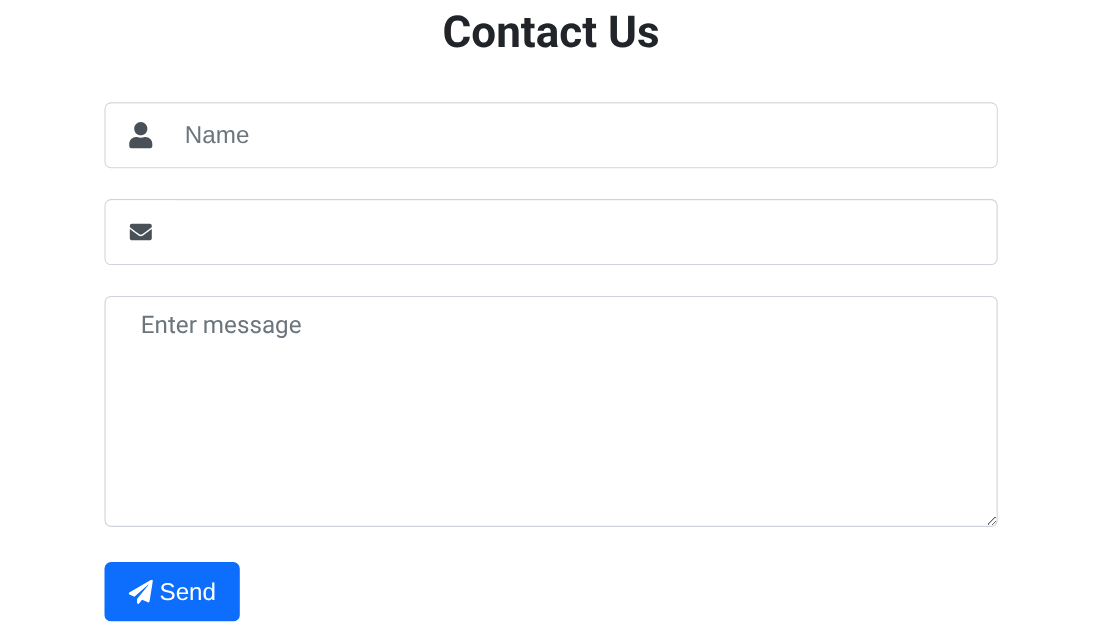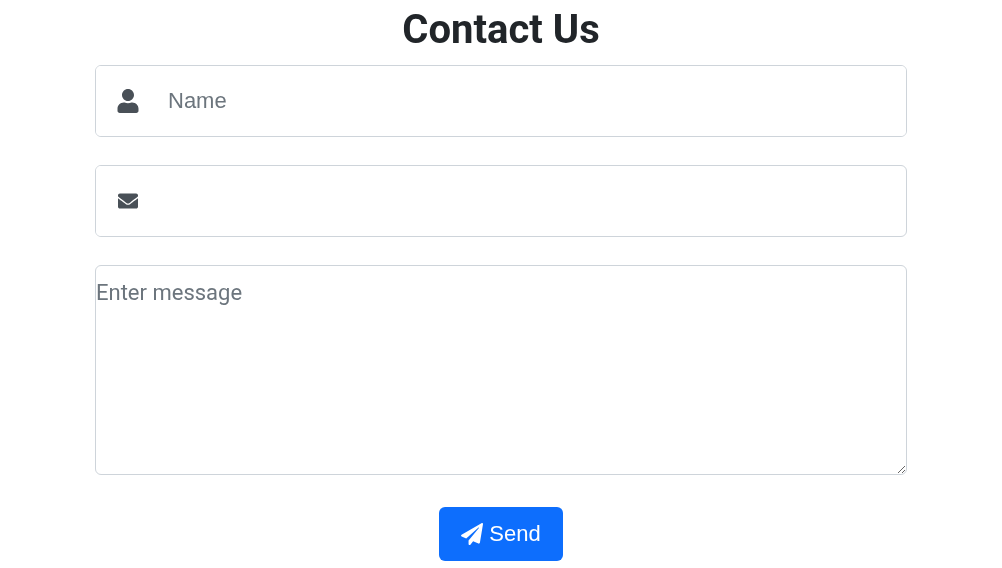--- a/index.html
+++ b/index.html
@@ -16,31 +16,31 @@
       max-width: 820px;
       margin: 0 auto;
       padding: 0 4px;
     }
     .title {
       text-align: center;
       font-size: 40px;
       font-weight: 700;
       color: #212529;
       margin-top: 6px;
-      margin-bottom: 12px;
+      margin-bottom: 40px;
     }
     .input-group {
       display: flex;
       align-items: stretch;
       width: 100%;
       margin-bottom: 28px;
       border: 1px solid #ced4da;
       border-radius: 6px;
       overflow: hidden;
-      height: 72px;
+      height: 60px;
     }
     .input-icon {
       display: flex;
       align-items: center;
       justify-content: center;
       width: 64px;
       background: #fff;
       color: #495057;
     }
     .input-field {
@@ -60,31 +60,31 @@
       margin-bottom: 28px;
     }
     .textarea-field {
       width: 100%;
       height: 210px;
       border: 1px solid #ced4da;
       border-radius: 6px;
       outline: none;
       font-size: 22px;
       font-family: inherit;
-      padding: 14px 0;
+      padding: 14px 32px;
       color: #495057;
       resize: both;
     }
     .textarea-field::placeholder {
       color: #6c757d;
       opacity: 1;
     }
     .button-row {
       display: flex;
-      justify-content: center;
+      justify-content: flex-start;
     }
     .send-btn {
       display: inline-flex;
       align-items: center;
       gap: 6px;
       background: #0d6efd;
       color: #fff;
       border: none;
       border-radius: 6px;
       font-size: 22px;

